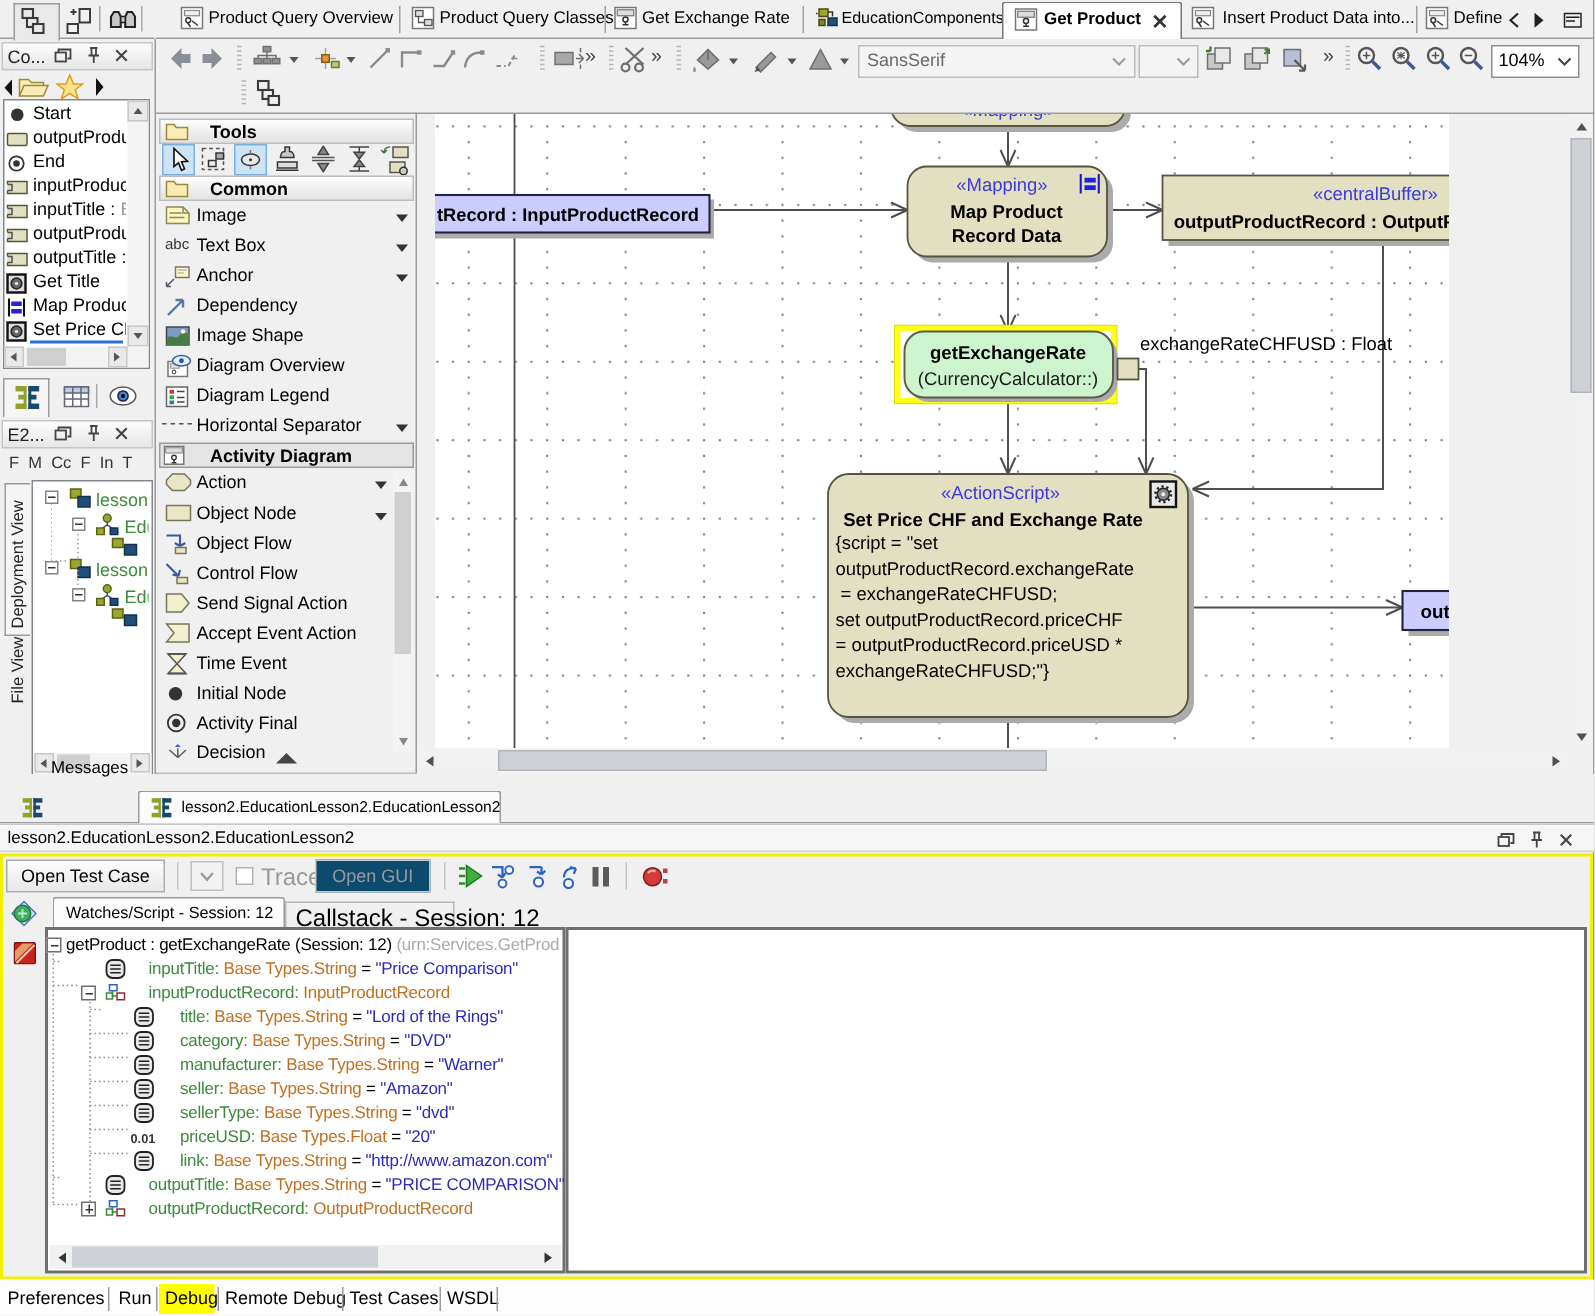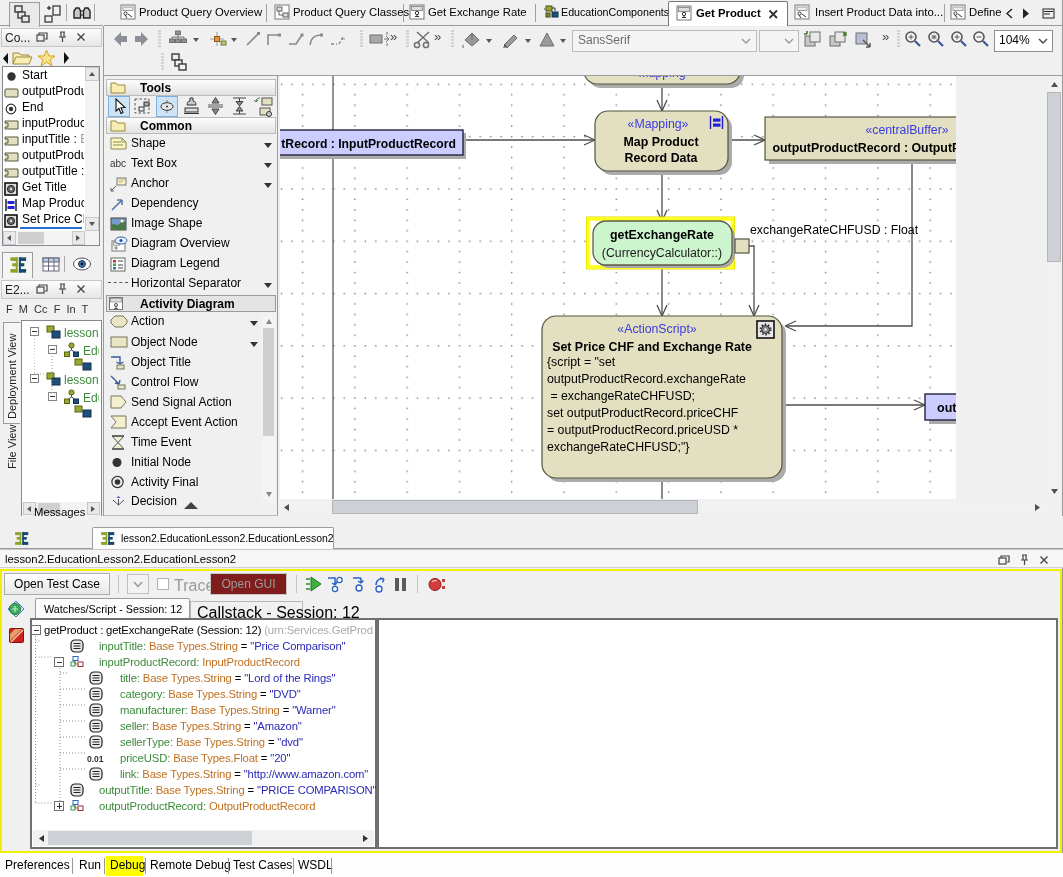--- a/index.html
+++ b/index.html
@@ -567,21 +567,21 @@
       </div>
 <svg class="abs" style="left:110px;top:119px" width="16" height="13" viewBox="0 0 16 13">
         <path d="M1 12 V2 h5 l1.5 2 H15 v8 z" fill="#f7edb5" stroke="#9a8a3a"></path>
       </svg>
 <div id="commonitems">
 <svg class="ficon" style="top:137px" width="17" height="13" viewBox="0 0 17 13">
           <path d="M1 12 V1 h11 l4 4 v7 z" fill="#fdf6c0" stroke="#8a8a5a"></path>
           <path d="M12 1 v4 h4" fill="none" stroke="#8a8a5a"></path>
           <path d="M3 5 h8 M3 8 h10" stroke="#8a8a5a"></path>
         </svg>
-<div class="pitem" style="top:136px;">Shape</div>
+<div class="pitem" style="top:136px;">Image</div>
         <div class="parr" style="left:264px;top:143px;"></div>
 <div class="abs" style="left:110px;top:158px;font-size:10px;color:#333;">abc</div>
 <div class="pitem" style="top:156px;">Text Box</div>
         <div class="parr" style="left:264px;top:163px;"></div>
 <svg class="ficon" style="top:177px" width="17" height="15" viewBox="0 0 17 15">
           <rect x="7" y="1" width="9" height="7" fill="#fdf6c0" stroke="#777"></rect>
           <path d="M8.5 3 h6 M8.5 5 h4" stroke="#999" stroke-width=".8"></path>
           <path d="M6 9 L1 14 M1 14 v-3 M1 14 h3" stroke="#556" fill="none"></path>
         </svg>
 <div class="pitem" style="top:176px;">Anchor</div>
@@ -634,21 +634,21 @@
         <div class="parr" style="left:250px;top:321px;"></div>
 <svg class="ficon" style="top:336px" width="18" height="12" viewBox="0 0 18 12">
           <rect x="1" y="1" width="16" height="10" fill="#e9e6c6" stroke="#77765a"></rect>
         </svg>
 <div class="pitem" style="top:335px;">Object Node</div>
         <div class="parr" style="left:250px;top:342px;"></div>
 <svg class="ficon" style="top:355px" width="17" height="15" viewBox="0 0 17 15">
           <path d="M1 2 H10 V9 M10 9 l-3.5 -2 M10 9 l3.5 -2" stroke="#3a5a9a" fill="none" stroke-width="1.4"></path>
           <rect x="7" y="10" width="7" height="4" fill="#e9e6c6" stroke="#77765a"></rect>
         </svg>
-<div class="pitem" style="top:355px;">Object Title</div>
+<div class="pitem" style="top:355px;">Object Flow</div>
 <svg class="ficon" style="top:375px" width="17" height="15" viewBox="0 0 17 15">
           <path d="M1 1 L9 9 M9 9 l-4 -1 M9 9 l1 -4" stroke="#3a5a9a" fill="none" stroke-width="1.4"></path>
           <rect x="8" y="10" width="7" height="4" fill="#e9e6c6" stroke="#77765a"></rect>
         </svg>
 <div class="pitem" style="top:375px;">Control Flow</div>
 <svg class="ficon" style="top:395px" width="17" height="14" viewBox="0 0 17 14">
           <path d="M1 1 H11 L16 7 L11 13 H1 z" fill="#f3f0d0" stroke="#77765a"></path>
         </svg>
 <div class="pitem" style="top:395px;">Send Signal Action</div>
 <svg class="ficon" style="top:415px" width="17" height="14" viewBox="0 0 17 14">
@@ -685,21 +685,21 @@
         <path d="M1 1 H7 L4 6 z" fill="#888"></path>
       </svg>
 
 <svg class="abs" style="left:183px;top:501px" width="16" height="9" viewBox="0 0 16 9">
         <path d="M8 1 L15 8 H1 z" fill="#444"></path>
       </svg>
 <div class="abs" style="left:104px;top:515px;width:174px;height:1px;background:#bbb;"></div>
 </div>
 
 <div id="canvas">
-<div class="abs" style="left:280px;top:76px;width:676px;height:423px;background:#fff;overflow:hidden;">
+<div class="abs" style="left:290px;top:76px;width:676px;height:423px;background:#fff;overflow:hidden;">
 <svg width="768" height="423" viewBox="0 0 768 423" font-family="Liberation Sans, sans-serif">
 <defs>
 <pattern id="grid" width="52.3" height="52.3" patternUnits="userSpaceOnUse" x="21.8" y="7.6">
   <g fill="#7d7d7d">
   <rect x="0" y="0" width="1.4" height="1.4"></rect>
   <rect x="10.46" y="0" width="1.4" height="1.4"></rect>
                 <rect x="20.92" y="0" width="1.4" height="1.4"></rect>
                 <rect x="31.38" y="0" width="1.4" height="1.4"></rect>
                 <rect x="41.84" y="0" width="1.4" height="1.4"></rect>
   <rect x="0" y="10.46" width="1.4" height="1.4"></rect>
@@ -864,21 +864,21 @@
 <div class="abs" style="left:0;top:569px;width:1062px;height:284px;background:#f0f0f0;border:2px solid #f0f000;box-sizing:border-box;"></div>
 
 <div class="abs" style="left:4px;top:573px;width:106px;height:22px;background:linear-gradient(#fdfdfd,#e8e8e8);border:1px solid #adadad;box-sizing:border-box;text-align:center;line-height:20px;font-size:12px;">Open Test Case</div>
 <div class="abs" style="left:118px;top:575px;width:1px;height:18px;background:#c4c4c4;"></div>
 <div class="abs" style="left:127px;top:574px;width:22px;height:20px;background:#f2f2f2;border:1px solid #c0c0c0;box-sizing:border-box;"></div>
 <svg class="abs" style="left:133px;top:581px" width="10" height="7" viewBox="0 0 10 7">
         <path d="M1 1 L5 5.5 L9 1" fill="none" stroke="#9a9a9a" stroke-width="1.5"></path>
       </svg>
 <div class="abs" style="left:157px;top:578px;width:12px;height:12px;background:#fff;border:1px solid #b0b0b0;box-sizing:border-box;"></div>
 <div class="abs" style="left:174px;top:577px;font-size:16px;color:#9a9a9a;">Trace</div>
-<div class="abs" style="left:210px;top:573px;width:77px;height:22px;background:#7f1d1d;border:1px solid #c8c8c8;box-sizing:border-box;text-align:center;line-height:20px;font-size:12px;color:#9a9a9a;">Open GUI</div>
+<div class="abs" style="left:210px;top:573px;width:77px;height:22px;background:#0c4a6e;border:1px solid #c8c8c8;box-sizing:border-box;text-align:center;line-height:20px;font-size:12px;color:#9a9a9a;">Open GUI</div>
 <div class="abs" style="left:296px;top:575px;width:1px;height:18px;background:#c4c4c4;"></div>
 <svg class="abs" style="left:305px;top:576px" width="17" height="16" viewBox="0 0 17 16">
         <path d="M1 3 h4 M1 8 h4 M1 13 h4" stroke="#2a8a2a" stroke-width="1.6"></path>
         <path d="M6 1 L16 8 L6 15 z" fill="#3fae3f" stroke="#1a7a1a"></path>
       </svg>
 <svg class="abs" style="left:326px;top:576px" width="19" height="17" viewBox="0 0 19 17">
         <path d="M2 2 h7 v7 M9 9 l-3 -2 M9 9 l2 -3" stroke="#2a62c8" stroke-width="1.5" fill="none"></path>
         <circle cx="13.5" cy="4" r="2.6" fill="#fff" stroke="#2a62c8" stroke-width="1.3"></circle>
         <circle cx="9" cy="13" r="2.6" fill="#fff" stroke="#2a62c8" stroke-width="1.3"></circle>
       </svg>

